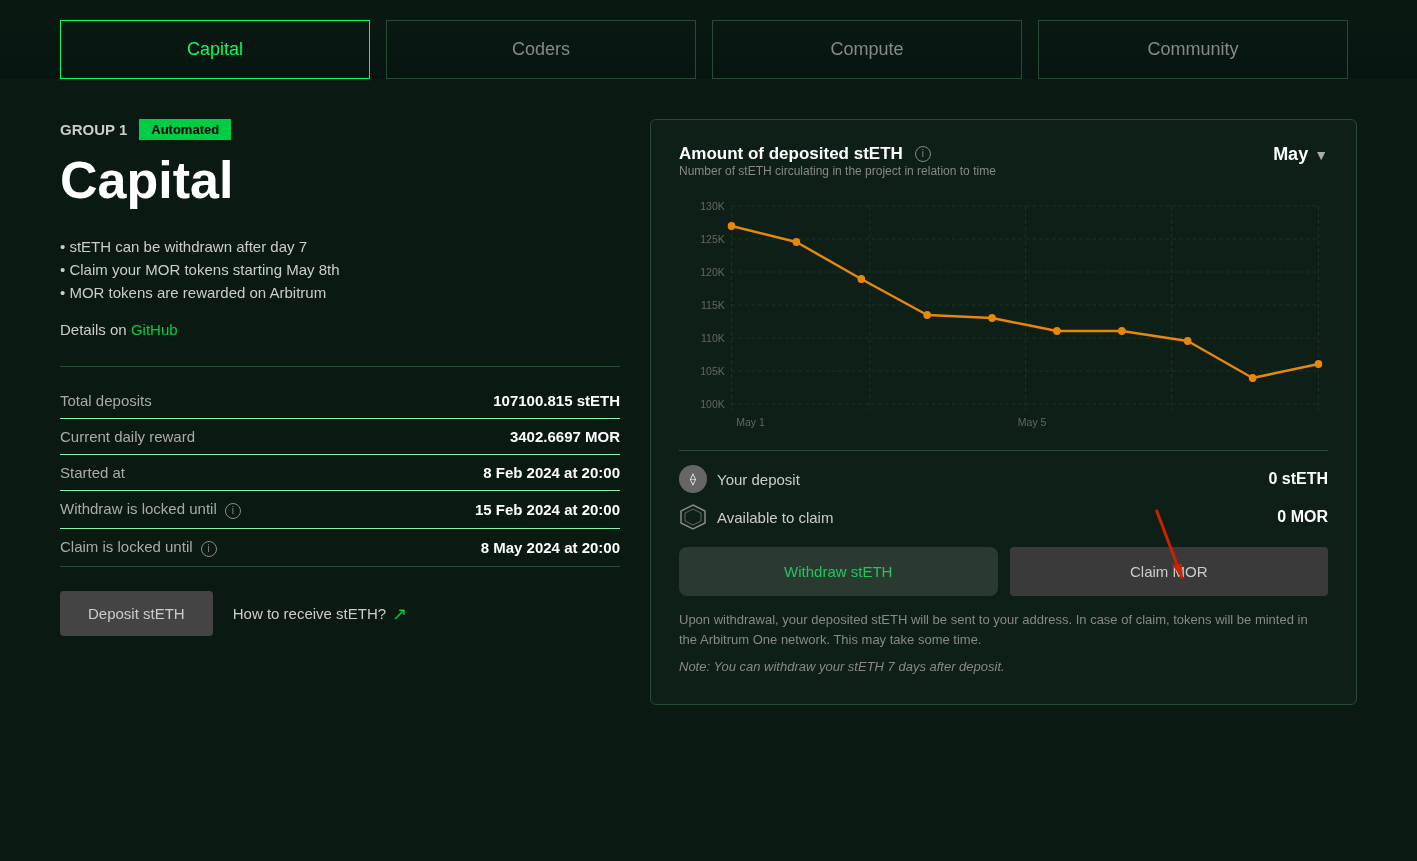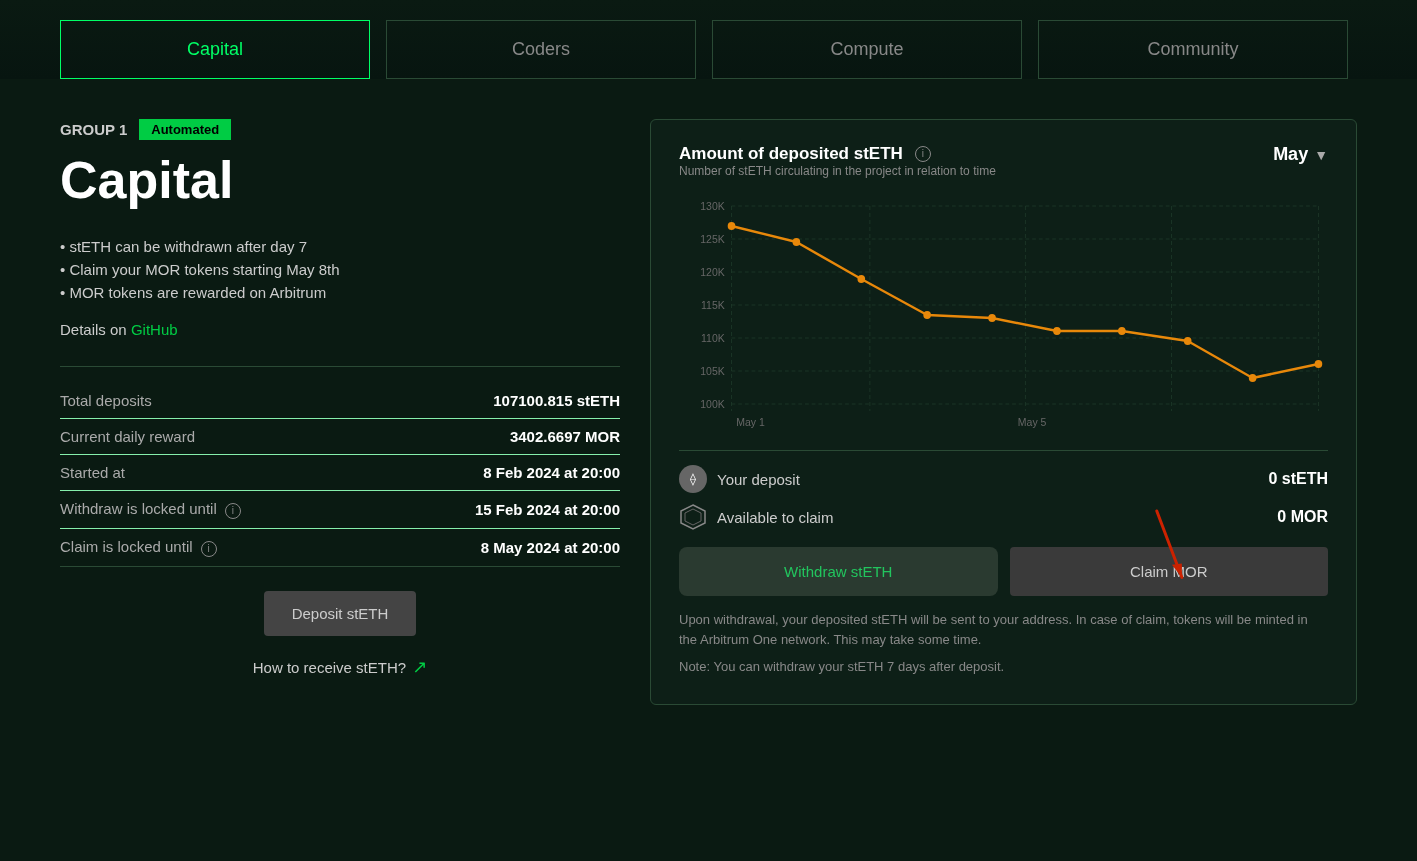--- a/index.html
+++ b/index.html
@@ -140,21 +140,20 @@
       line-height: 14px;
       cursor: pointer;
       margin-left: 4px;
     }
 
     .bottom-actions {
       display: flex;
       align-items: center;
       gap: 20px;
       margin-top: 24px;
-      flex-direction: column;
     }
     .deposit-btn {
       background: #444;
       color: #ccc;
       border: none;
       padding: 14px 28px;
       font-size: 15px;
       cursor: pointer;
       border-radius: 4px;
     }
@@ -308,20 +307,21 @@
       transform: rotate(30deg);
     }
 
     .note-text {
       font-size: 13px;
       color: #888;
       line-height: 1.5;
       margin-bottom: 10px;
     }
     .note-italic {
+      font-style: italic;
       font-size: 13px;
       color: #888;
       margin-top: 8px;
     }
   </style>
 </head>
 <body>
 
 <nav>
   <div class="nav-tabs">

